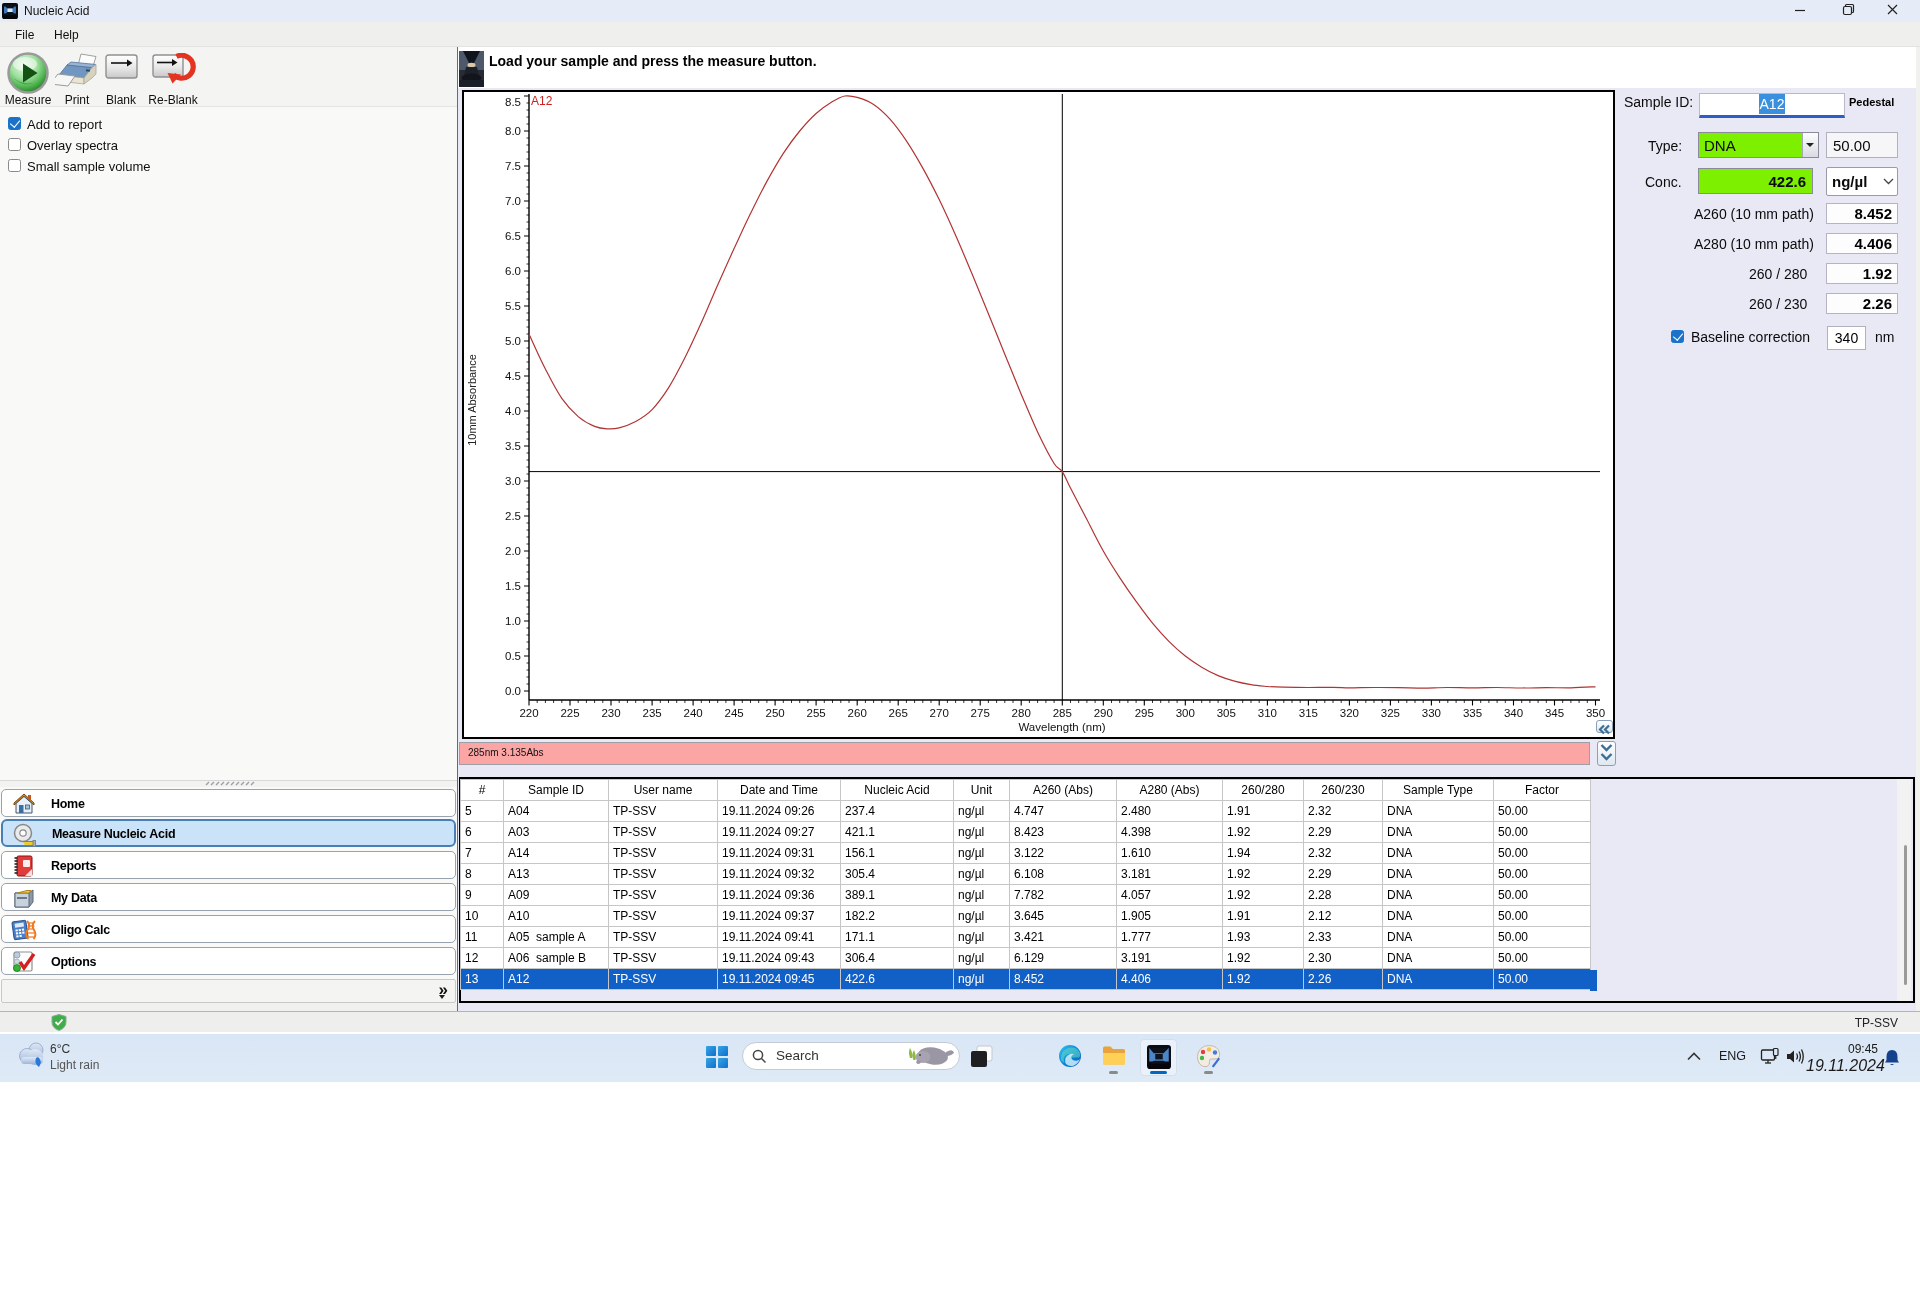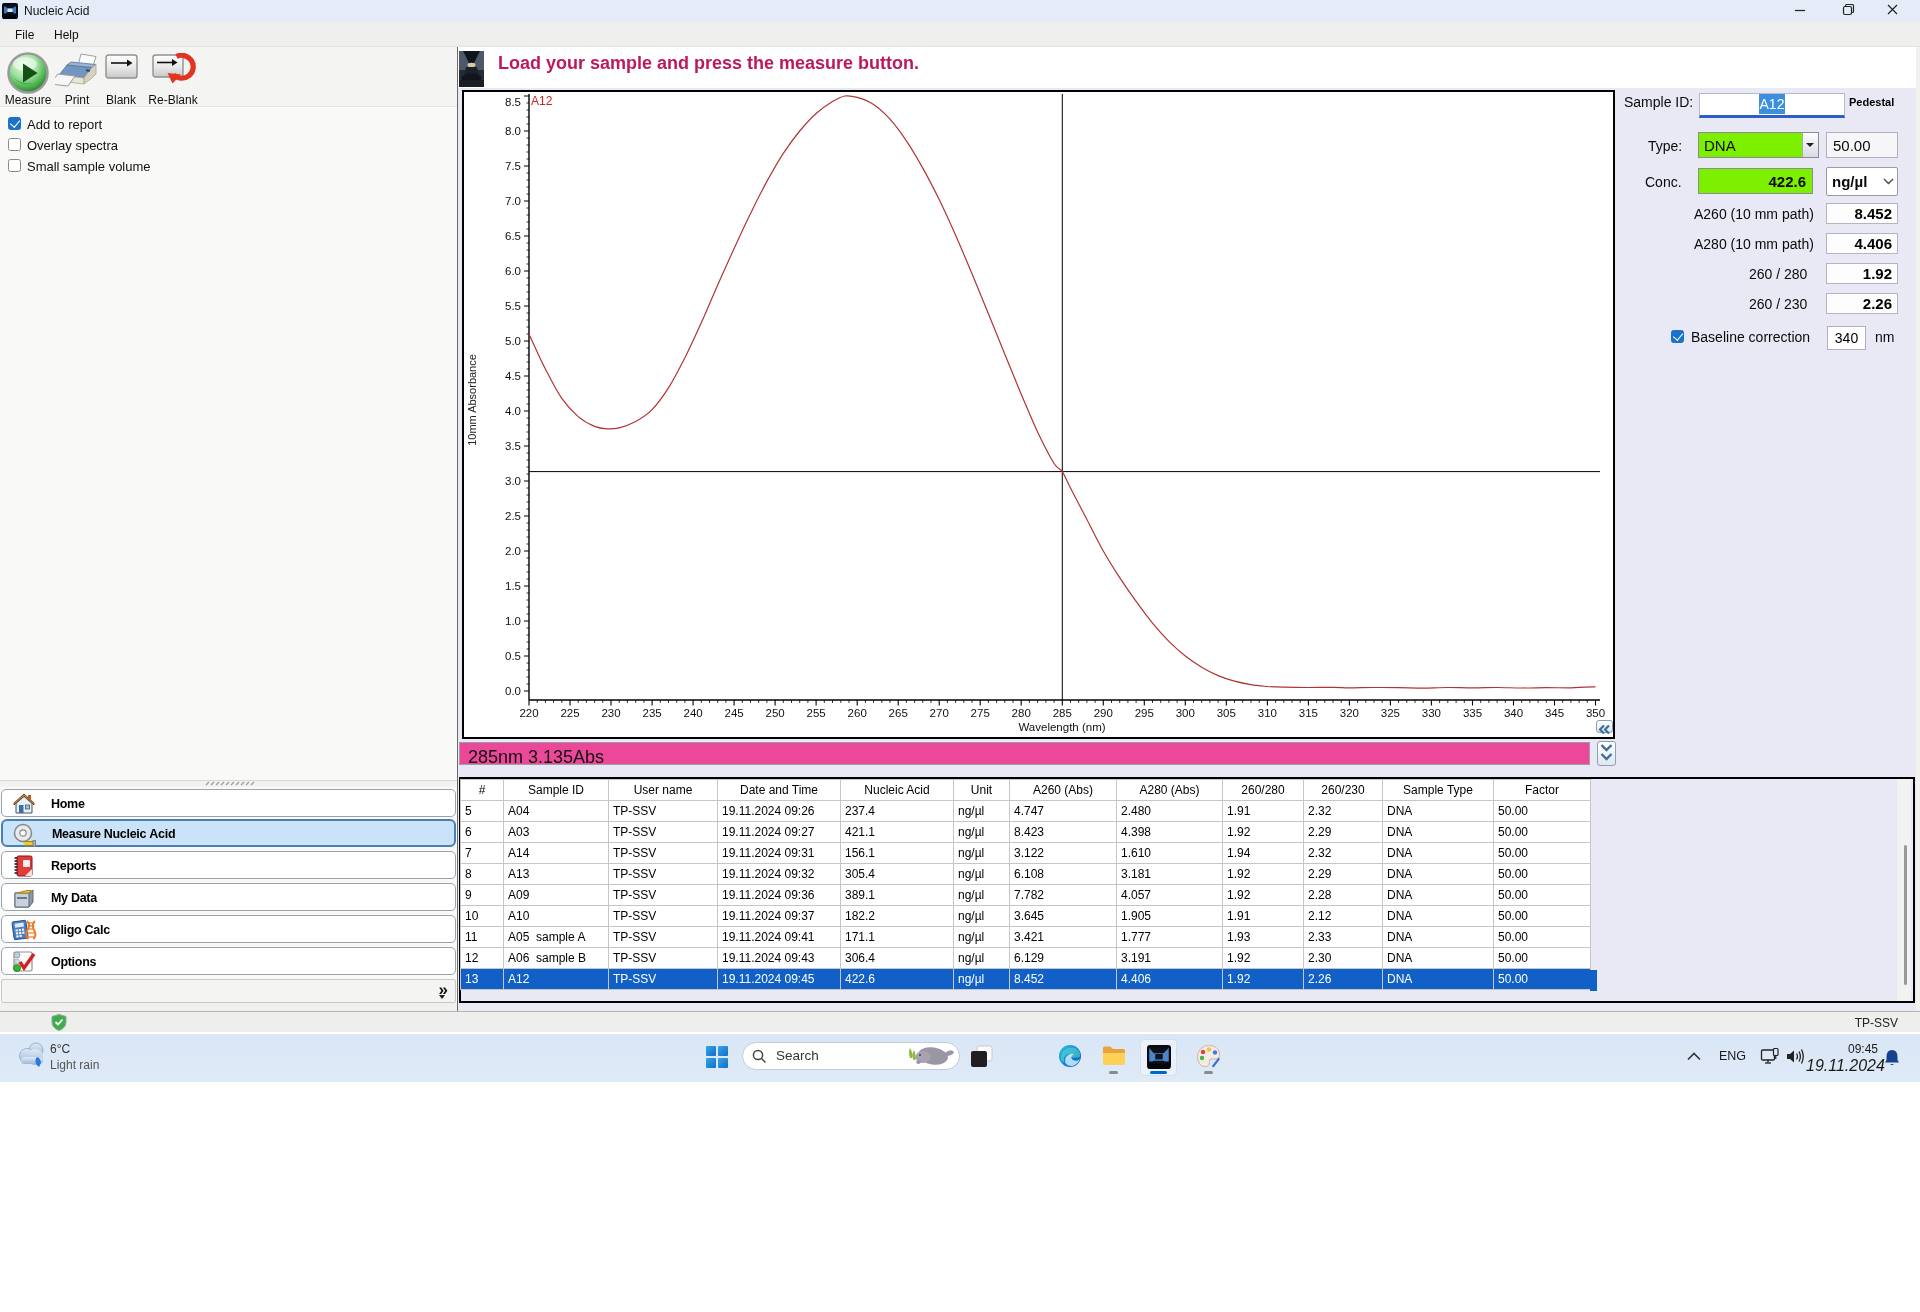--- a/index.html
+++ b/index.html
@@ -21,23 +21,23 @@
 
 .nav{position:absolute;left:1px;width:455px;height:28px;background:#fff;border:1px solid #98a3ad;border-radius:5px;font-size:12.5px;font-weight:bold;letter-spacing:-0.3px;color:#000;}
 .nav.sel{background:#cbe3f8;border:2px solid #4a7fb5;border-radius:6px;}
 .nav .lbl{position:absolute;left:49px;top:7px;}
 .nav.sel .lbl{top:6px;}
 .nav svg{position:absolute;left:9px;top:1px;}
 
 #rightbg{left:457px;top:47px;width:1463px;height:964px;background:#e9e9f6;}
 #vsplit{left:457px;top:47px;width:1px;height:964px;background:#6b6b6b;}
 #msgbar{left:458px;top:47px;width:1458px;height:41px;background:#fff;}
-#msgtxt{left:40px;top:6px;font-size:18px;font-weight:bold;color:#be185d;}
+#msgtxt{left:31px;top:6px;font-size:14px;font-weight:bold;color:#000000;}
 #chartpanel{left:462px;top:90px;width:1153px;height:649px;background:#fff;border:2px solid #000;}
-#abarbox{left:459px;top:742px;width:1131px;height:23px;background:#ec4899;border:1px solid #9e9ea6;font-size:18px;color:#111;}
+#abarbox{left:459px;top:742px;width:1131px;height:23px;background:#fca5a5;border:1px solid #9e9ea6;font-size:10px;color:#111;}
 #chevdown{left:1597px;top:741px;width:19px;height:25px;}
 #chevleft{left:1596px;top:720px;width:17px;height:13px;}
 .chbtn{background:linear-gradient(#ffffff,#dfe7ef);border:1px solid #8aa0b8;border-radius:3px;color:#41719c;font-weight:bold;text-align:center;}
 
 #tablepanel{left:459px;top:777px;width:1456px;height:226px;background:#e9e9f6;border:2px solid #000;}
 #dtable{border-collapse:collapse;table-layout:fixed;font-size:12px;color:#000;background:#fff;}
 #dtable td,#dtable th{border:1px solid #c6c6c6;padding:0 0 0 4px;height:21px;overflow:hidden;white-space:nowrap;font-weight:normal;text-align:left;}
 #dtable th{text-align:center;padding:0;}
 #dtable tr.hl td{background:#1160c8;color:#fff;}
 

